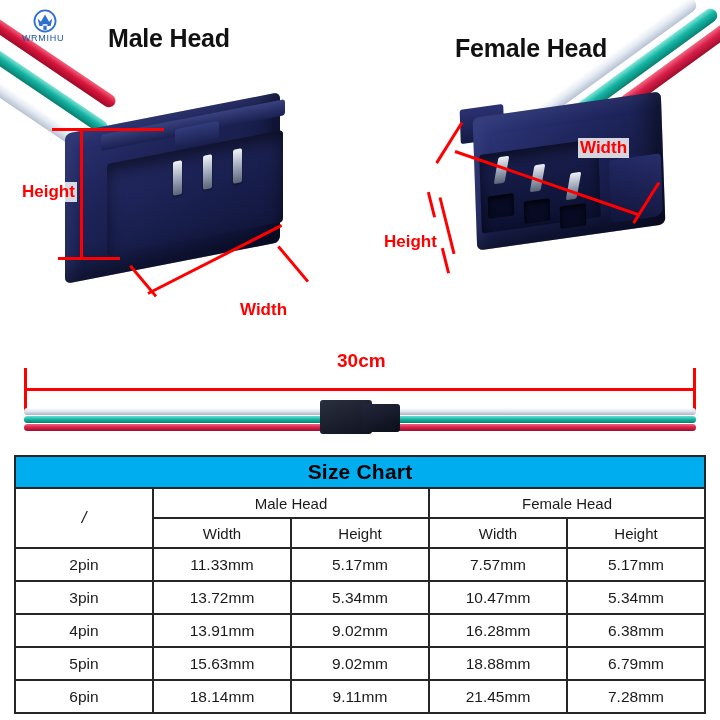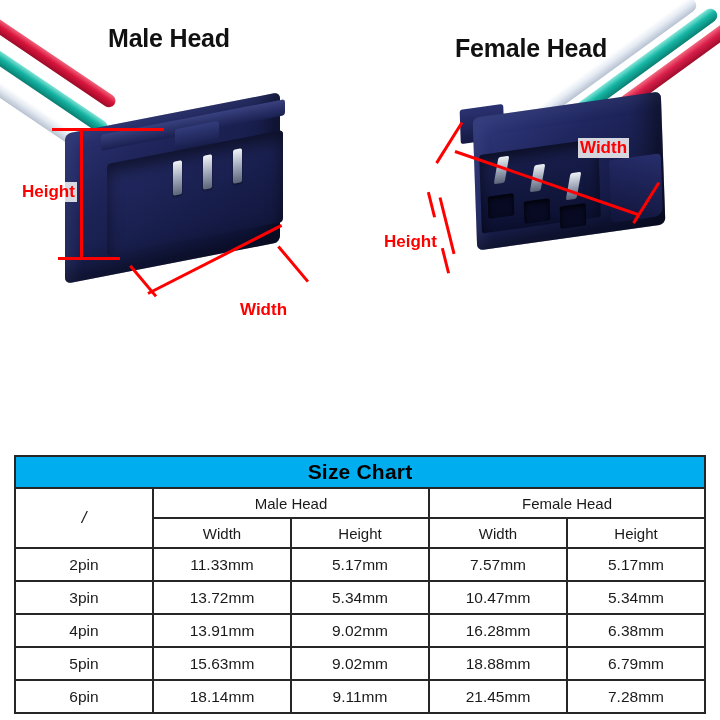--- a/index.html
+++ b/index.html
@@ -235,20 +235,29 @@
       <div class="face"></div>
       <div class="contact c1"></div>
       <div class="contact c2"></div>
       <div class="contact c3"></div>
       <div class="slot s1"></div>
       <div class="slot s2"></div>
       <div class="slot s3"></div>
     </div>
   </div>
 
+  <div id="logo">
+    <svg class="mark" viewBox="0 0 32 32">
+      <circle cx="16" cy="16" r="13" fill="none" stroke="#2f6fd0" stroke-width="2.2"></circle>
+      <path d="M7 13 L11 17 L16 8 L21 17 L25 13 L23 22 L9 22 Z" fill="#2f6fd0"></path>
+      <path d="M13 20 h6 v2 h-6 z" fill="#ffffff"></path>
+      <path d="M14 22 v5 h4 v-5 z" fill="#2f6fd0"></path>
+    </svg>
+    <div class="wordmark">WRMIHU</div>
+  </div>
 
   <div class="heading" id="male-heading">Male Head</div>
   <div class="heading" id="female-heading">Female Head</div>
 
   <div class="dim-line" id="m-h-top"></div>
   <div class="dim-line" id="m-h-vert"></div>
   <div class="dim-line" id="m-h-bot"></div>
   <div class="dim-label" id="m-h-label">Height</div>
 
   <div class="dim-rot" id="m-w-line"></div>
@@ -259,20 +268,31 @@
   <div class="dim-rot" id="f-w-line"></div>
   <div class="dim-rot" id="f-w-tick1"></div>
   <div class="dim-rot" id="f-w-tick2"></div>
   <div class="dim-label" id="f-w-label">Width</div>
 
   <div class="dim-rot" id="f-h-line"></div>
   <div class="dim-rot" id="f-h-tick1"></div>
   <div class="dim-rot" id="f-h-tick2"></div>
   <div class="dim-label" id="f-h-label">Height</div>
 
+  <div id="cable-section">
+    <div id="cable-label">30cm</div>
+    <div id="cable-tick-l"></div>
+    <div id="cable-dim-line"></div>
+    <div id="cable-tick-r"></div>
+    <div class="cable-wire" id="cw-white"></div>
+    <div class="cable-wire" id="cw-teal"></div>
+    <div class="cable-wire" id="cw-red"></div>
+    <div id="cable-conn-a"></div>
+    <div id="cable-conn-b"></div>
+  </div>
 
   <div id="chart-wrap">
     <table>
       <thead>
         <tr>
           <th id="chart-title-cell" colspan="5">Size Chart</th>
         </tr>
         <tr>
           <th class="col-pin slash-cell" rowspan="2">/</th>
           <th class="grp-head" colspan="2">Male Head</th>

